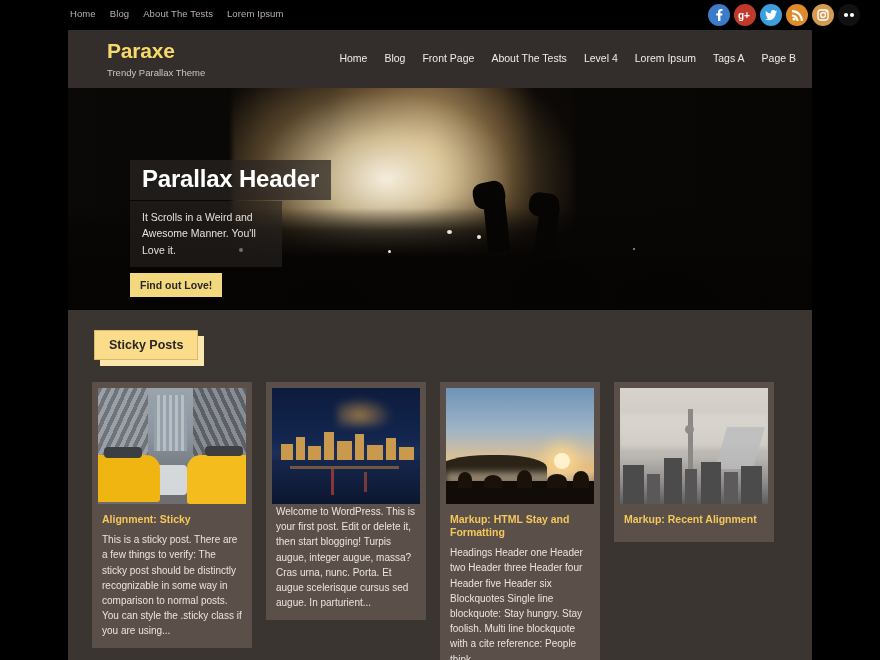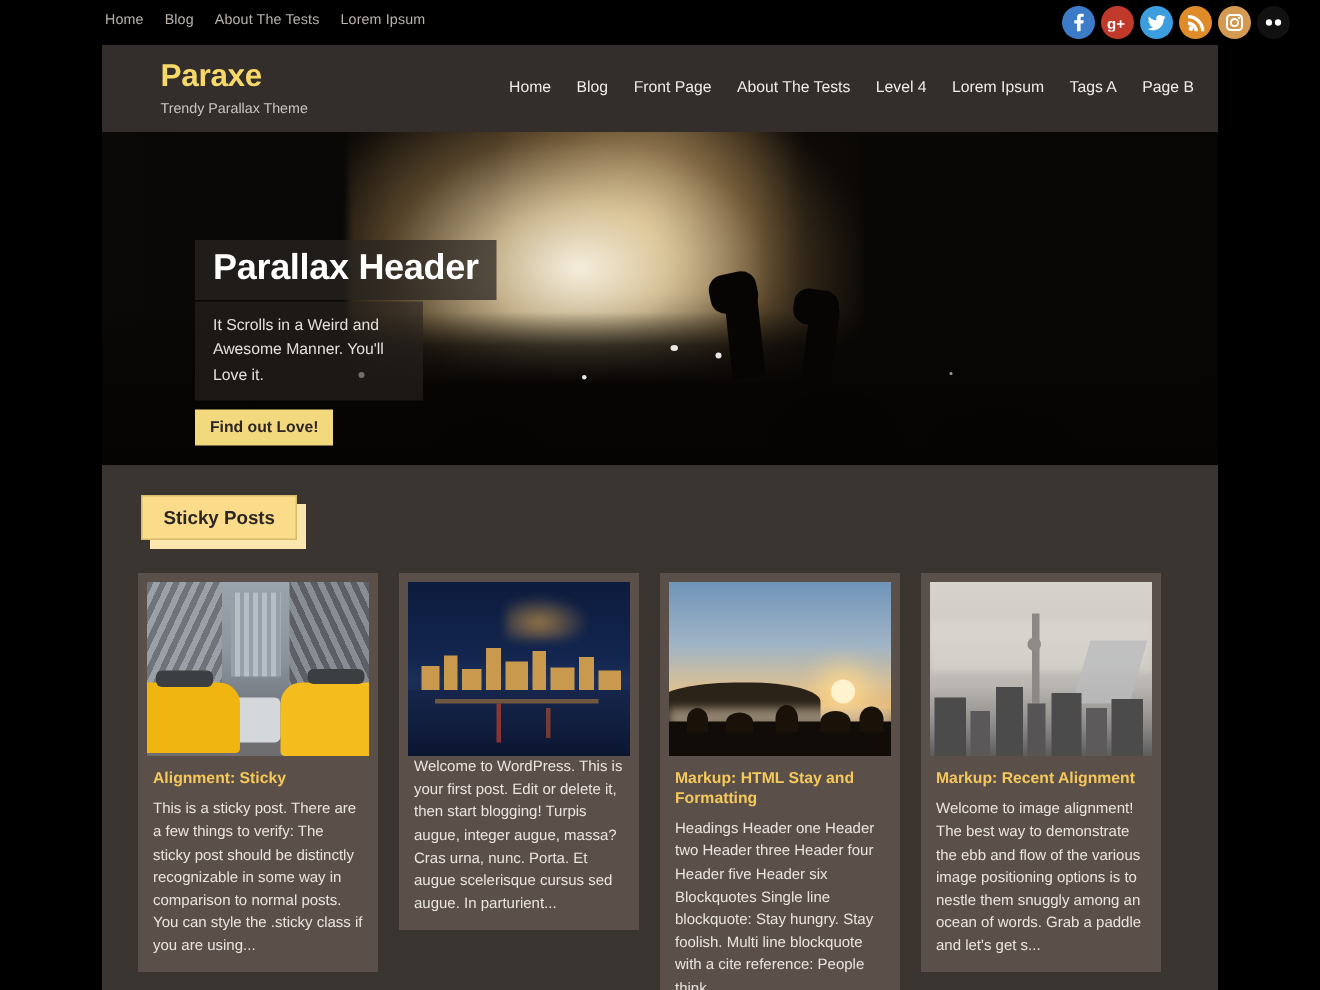--- a/index.html
+++ b/index.html
@@ -362,18 +362,17 @@
             <div class="blk" style="left:2%;width:14%;height:34%;"></div>
             <div class="blk" style="left:18%;width:9%;height:26%;background:#5a5859;"></div>
             <div class="blk" style="left:30%;width:12%;height:40%;"></div>
             <div class="blk" style="left:44%;width:8%;height:30%;background:#565455;"></div>
             <div class="blk" style="left:55%;width:13%;height:36%;"></div>
             <div class="blk" style="left:70%;width:10%;height:28%;background:#5c5a5b;"></div>
             <div class="blk" style="left:82%;width:14%;height:33%;"></div>
           </div>
         </div>
         <h2 class="card-title">Markup: Recent Alignment</h2>
-        <p class="card-text">Welcome to image alignment! The best way to demonstrate the ebb and flow of the various image positioning options is to nestle them snuggly among an ocean of words. Grab a paddle and let's get s...</p>
       </article>
 
     </div>
   </main>
 </div>
 
 </body></html>

